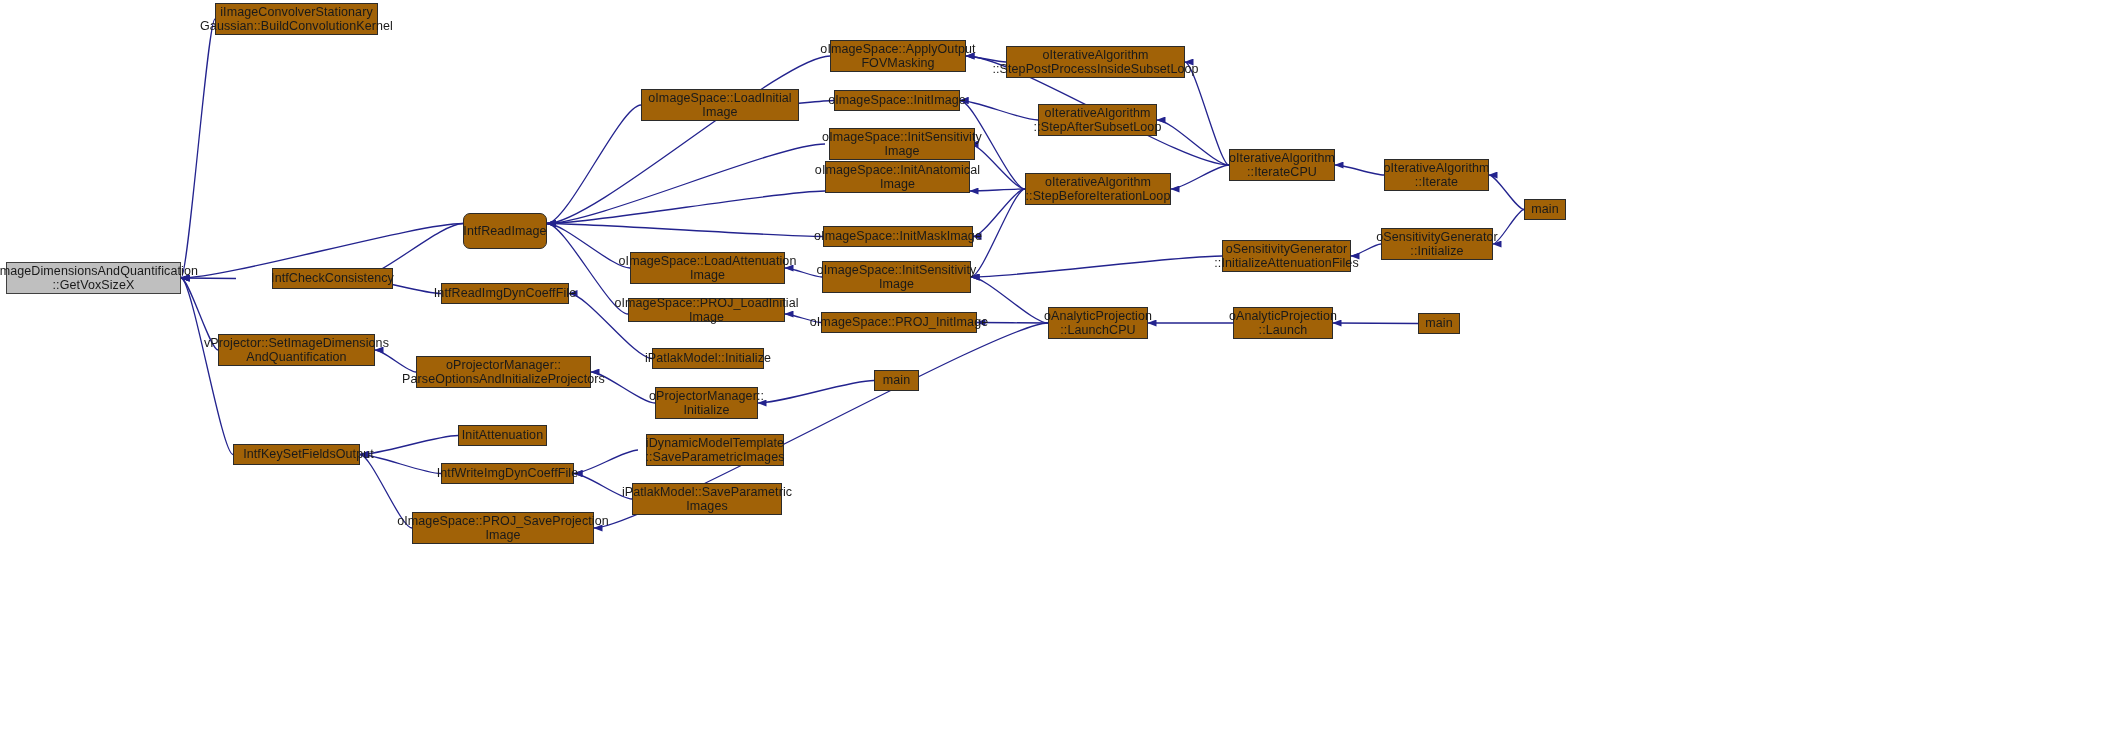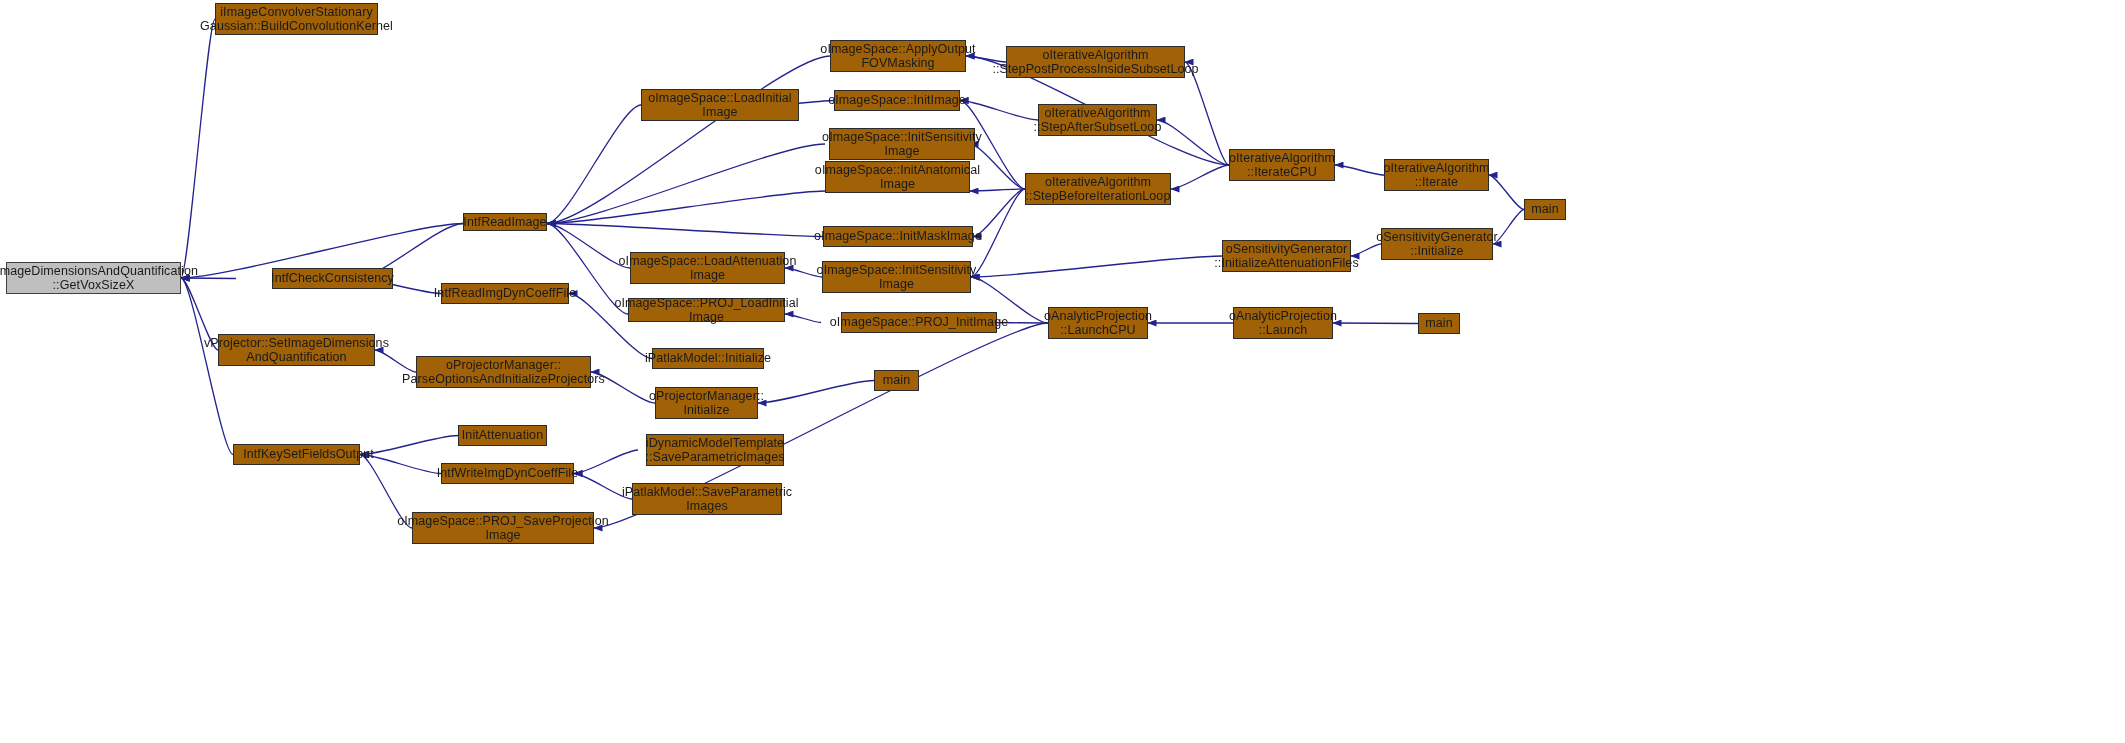--- a/index.html
+++ b/index.html
@@ -107,21 +107,21 @@
   </svg>
   <div id="node-group">
       <div class="node highlight" style="left: 6px; top: 262px; width: 175px; height: 32px;">oImageDimensionsAndQuantification
 ::GetVoxSizeX</div>
       <div class="node" style="left: 215px; top: 3px; width: 163px; height: 32px;">iImageConvolverStationary
 Gaussian::BuildConvolutionKernel</div>
       <div class="node" style="left: 236px; top: 268px; width: 121px; height: 21px; margin-left: 36px;">IntfCheckConsistency</div>
       <div class="node" style="left: 218px; top: 334px; width: 157px; height: 32px;">vProjector::SetImageDimensions
 AndQuantification</div>
       <div class="node" style="left: 233px; top: 444px; width: 127px; height: 21px; padding-left: 27px;">IntfKeySetFieldsOutput</div>
-      <div class="node" style="left: 463px; top: 213px; width: 84px; height: 18px;">IntfReadImage</div>
+      <div class="node" style="left: 463px; top: 213px; width: 84px; height: 36px; border-radius: 7px;">IntfReadImage</div>
       <div class="node" style="left: 441px; top: 283px; width: 128px; height: 21px;">IntfReadImgDynCoeffFile</div>
       <div class="node" style="left: 416px; top: 356px; width: 175px; height: 32px;">oProjectorManager::
 ParseOptionsAndInitializeProjectors</div>
       <div class="node" style="left: 458px; top: 425px; width: 89px; height: 21px;">InitAttenuation</div>
       <div class="node" style="left: 441px; top: 463px; width: 133px; height: 21px;">IntfWriteImgDynCoeffFile</div>
       <div class="node" style="left: 412px; top: 512px; width: 182px; height: 32px;">oImageSpace::PROJ_SaveProjection
 Image</div>
       <div class="node" style="left: 641px; top: 89px; width: 158px; height: 32px;">oImageSpace::LoadInitial
 Image</div>
       <div class="node" style="left: 630px; top: 252px; width: 155px; height: 32px;">oImageSpace::LoadAttenuation
@@ -138,21 +138,21 @@
       <div class="node" style="left: 830px; top: 40px; width: 136px; height: 32px;">oImageSpace::ApplyOutput
 FOVMasking</div>
       <div class="node" style="left: 834px; top: 90px; width: 126px; height: 21px;">oImageSpace::InitImage</div>
       <div class="node" style="left: 829px; top: 128px; width: 146px; height: 32px;">oImageSpace::InitSensitivity
 Image</div>
       <div class="node" style="left: 825px; top: 161px; width: 145px; height: 32px;">oImageSpace::InitAnatomical
 Image</div>
       <div class="node" style="left: 823px; top: 226px; width: 150px; height: 21px;">oImageSpace::InitMaskImage</div>
       <div class="node" style="left: 822px; top: 261px; width: 149px; height: 32px;">oImageSpace::InitSensitivity
 Image</div>
-      <div class="node" style="left: 821px; top: 312px; width: 156px; height: 21px; margin-left: 20px;">oImageSpace::PROJ_InitImage</div>
+      <div class="node" style="left: 821px; top: 312px; width: 156px; height: 21px;">oImageSpace::PROJ_InitImage</div>
       <div class="node" style="left: 874px; top: 370px; width: 45px; height: 21px;">main</div>
       <div class="node" style="left: 1006px; top: 46px; width: 179px; height: 32px;">oIterativeAlgorithm
 ::StepPostProcessInsideSubsetLoop</div>
       <div class="node" style="left: 1038px; top: 104px; width: 119px; height: 32px;">oIterativeAlgorithm
 ::StepAfterSubsetLoop</div>
       <div class="node" style="left: 1025px; top: 173px; width: 146px; height: 32px;">oIterativeAlgorithm
 ::StepBeforeIterationLoop</div>
       <div class="node" style="left: 1048px; top: 307px; width: 100px; height: 32px;">oAnalyticProjection
 ::LaunchCPU</div>
       <div class="node" style="left: 1229px; top: 149px; width: 106px; height: 32px;">oIterativeAlgorithm

